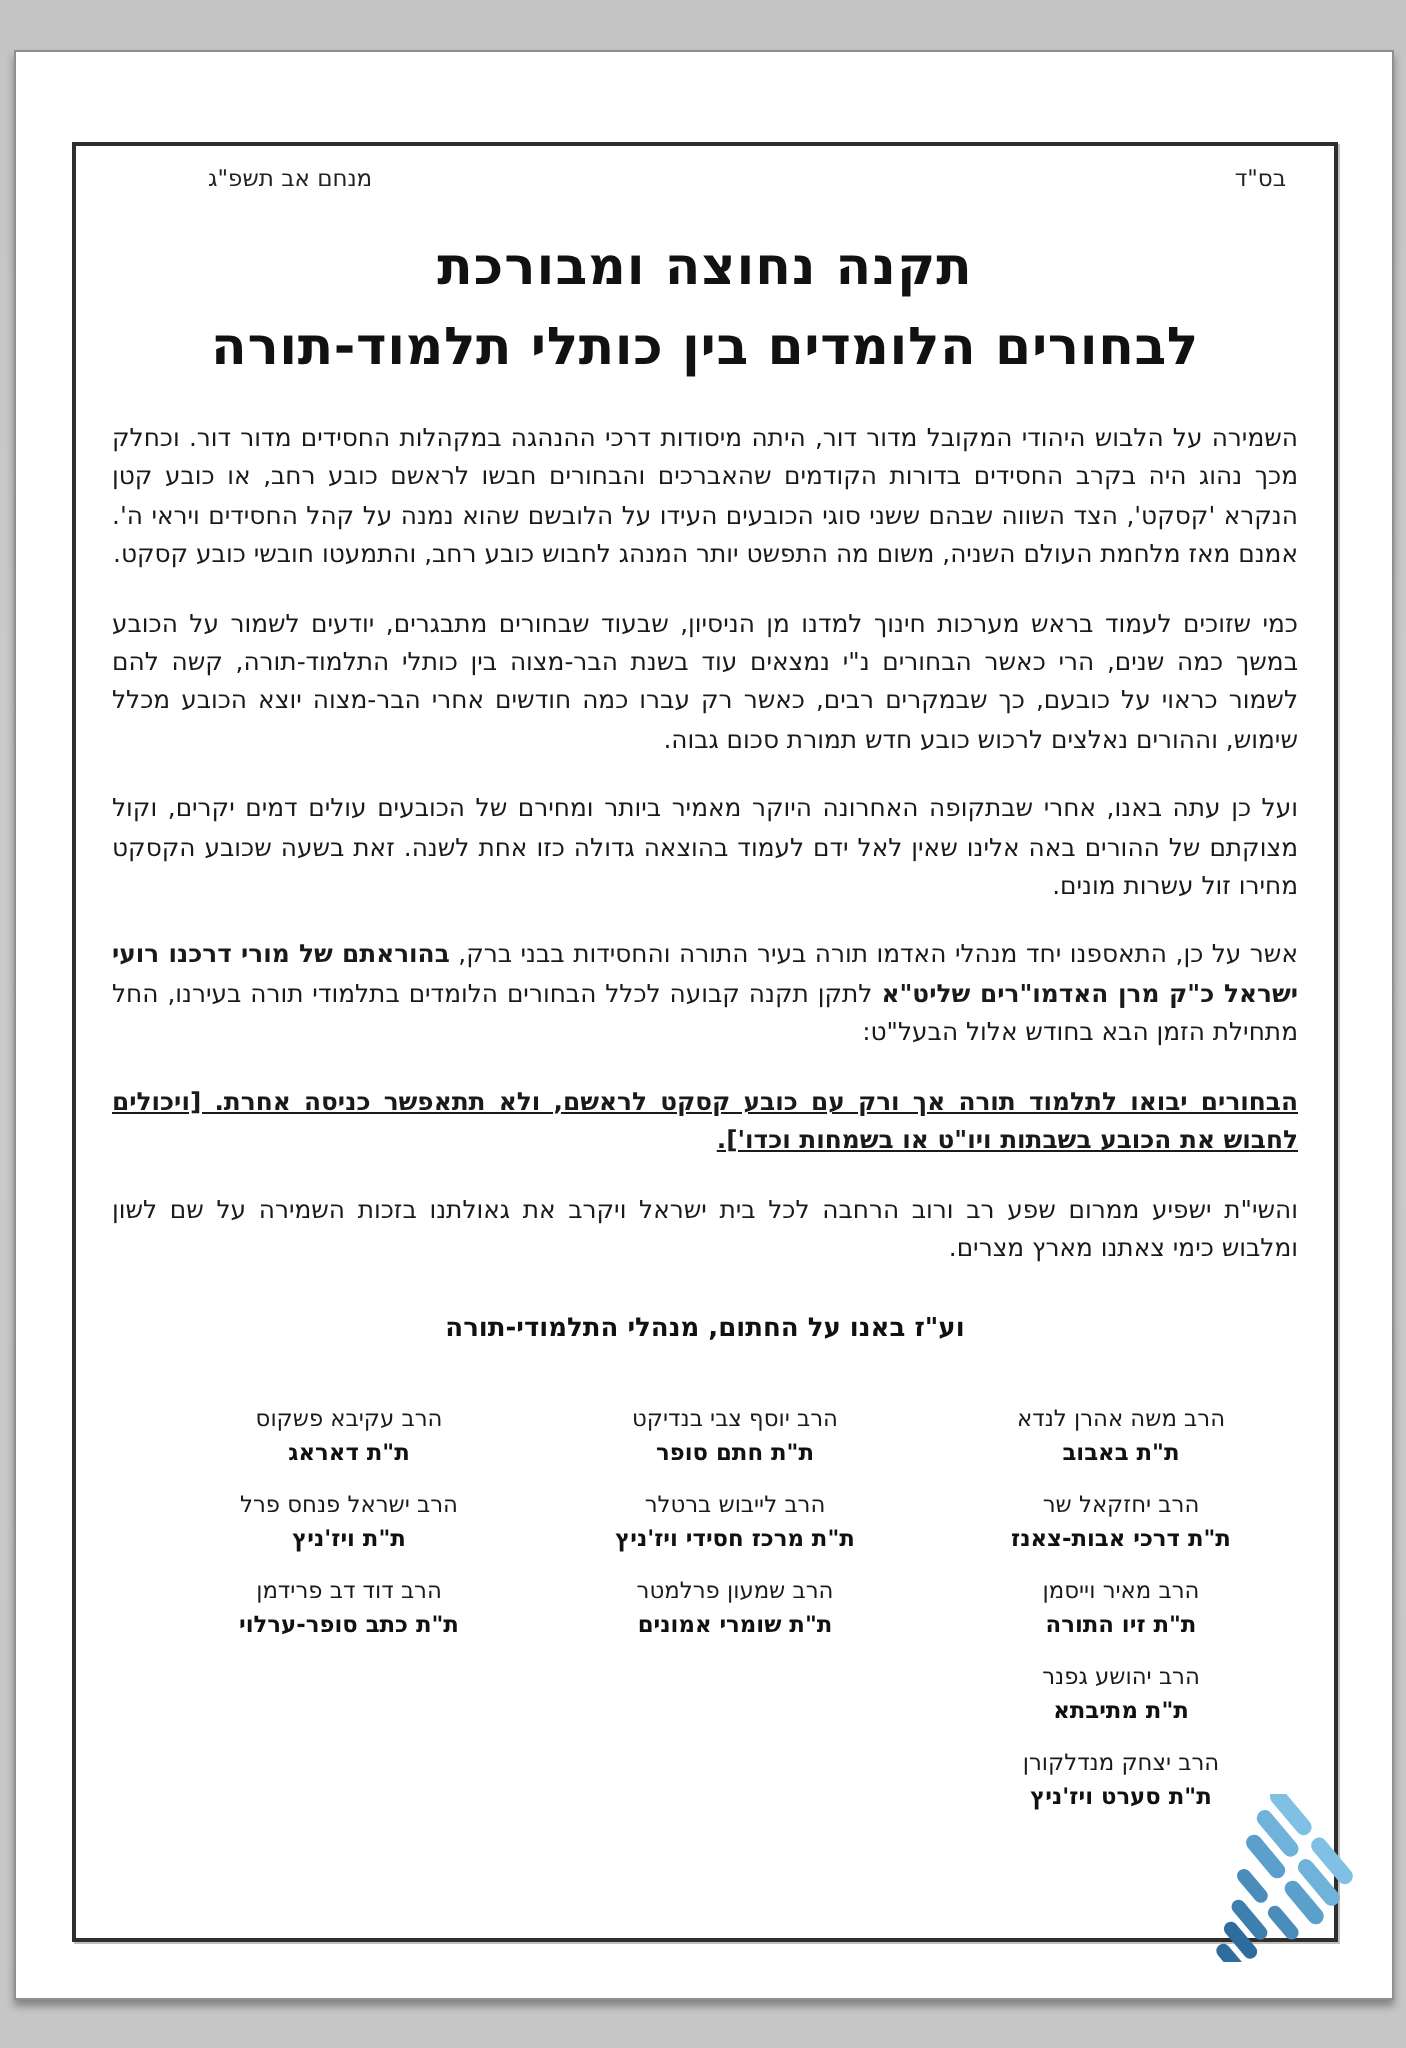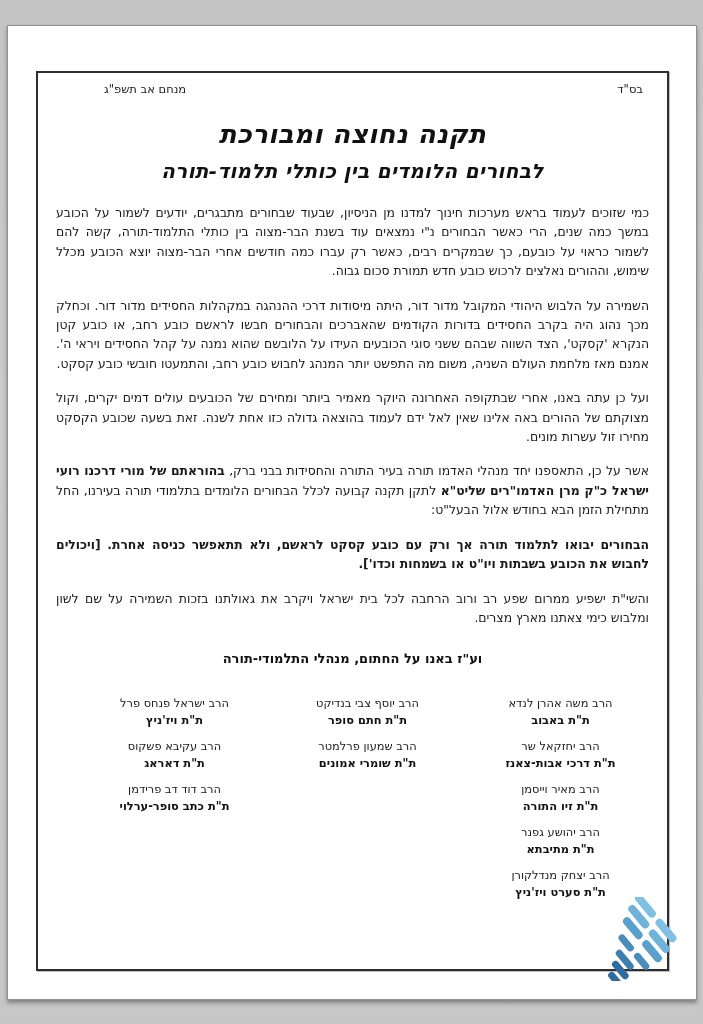--- a/index.html
+++ b/index.html
@@ -14,31 +14,31 @@
     box-shadow:0 3px 4px rgba(0,0,0,.35);
   }
   .frame{
     position:absolute;left:28px;top:45px;width:633px;height:900px;
     border:2.5px solid #2e2e2e;box-sizing:border-box;
     box-shadow:1px 1px 0 rgba(0,0,0,.25);
     direction:rtl;
   }
   .hdr-bsd{position:absolute;top:9px;right:24px;font-size:11.5px;color:#222;}
   .hdr-date{position:absolute;top:9px;left:66px;font-size:11.5px;color:#222;}
-  .titles{margin-top:46px;text-align:center;color:#111;font-style:italic;}
+  .titles{margin-top:46px;text-align:center;color:#111;}
   .title1{font-size:26px;font-weight:bold;letter-spacing:.5px;}
-  .title2{font-size:20px;font-weight:bold;margin-top:10px;letter-spacing:.3px;}
+  .title2{font-size:26px;font-weight:bold;margin-top:10px;letter-spacing:.3px;}
   .bodytext{padding:0 18px;margin-top:20px;}
   .bodytext p{
     margin:0 0 15px 0;
     font-size:12.4px;line-height:19.4px;color:#1a1a1a;
     text-align:justify;direction:rtl;
   }
   .bold{font-weight:bold;}
-  p.allbold{font-weight:bold;}
+  p.allbold{font-weight:bold;text-decoration:underline;}
   .signoff{
     text-align:center;font-weight:bold;font-size:13px;color:#111;
     margin-top:24px;
   }
   .sigs{
     display:grid;grid-template-columns:1fr 1fr 1fr;
     direction:rtl;
     padding:0 10px 0 40px;
     margin-top:30px;
     row-gap:0;
@@ -59,22 +59,22 @@
 
     <div class="hdr-bsd">בס"ד</div>
     <div class="hdr-date">מנחם אב תשפ"ג</div>
 
     <div class="titles">
       <div class="title1">תקנה נחוצה ומבורכת</div>
       <div class="title2">לבחורים הלומדים בין כותלי תלמוד-תורה</div>
     </div>
 
     <div class="bodytext">
+      <p>השמירה על הלבוש היהודי המקובל מדור דור, היתה מיסודות דרכי ההנהגה במקהלות החסידים מדור דור. וכחלק מכך נהוג היה בקרב החסידים בדורות הקודמים שהאברכים והבחורים חבשו לראשם כובע רחב, או כובע קטן הנקרא 'קסקט', הצד השווה שבהם ששני סוגי הכובעים העידו על הלובשם שהוא נמנה על קהל החסידים ויראי ה'. אמנם מאז מלחמת העולם השניה, משום מה התפשט יותר המנהג לחבוש כובע רחב, והתמעטו חובשי כובע קסקט.</p>
       <p>כמי שזוכים לעמוד בראש מערכות חינוך למדנו מן הניסיון, שבעוד שבחורים מתבגרים, יודעים לשמור על הכובע במשך כמה שנים, הרי כאשר הבחורים נ"י נמצאים עוד בשנת הבר-מצוה בין כותלי התלמוד-תורה, קשה להם לשמור כראוי על כובעם, כך שבמקרים רבים, כאשר רק עברו כמה חודשים אחרי הבר-מצוה יוצא הכובע מכלל שימוש, וההורים נאלצים לרכוש כובע חדש תמורת סכום גבוה.</p>
-      <p>השמירה על הלבוש היהודי המקובל מדור דור, היתה מיסודות דרכי ההנהגה במקהלות החסידים מדור דור. וכחלק מכך נהוג היה בקרב החסידים בדורות הקודמים שהאברכים והבחורים חבשו לראשם כובע רחב, או כובע קטן הנקרא 'קסקט', הצד השווה שבהם ששני סוגי הכובעים העידו על הלובשם שהוא נמנה על קהל החסידים ויראי ה'. אמנם מאז מלחמת העולם השניה, משום מה התפשט יותר המנהג לחבוש כובע רחב, והתמעטו חובשי כובע קסקט.</p>
       <p>ועל כן עתה באנו, אחרי שבתקופה האחרונה היוקר מאמיר ביותר ומחירם של הכובעים עולים דמים יקרים, וקול מצוקתם של ההורים באה אלינו שאין לאל ידם לעמוד בהוצאה גדולה כזו אחת לשנה. זאת בשעה שכובע הקסקט מחירו זול עשרות מונים.</p>
       <p><span>אשר על כן, התאספנו יחד מנהלי האדמו תורה בעיר התורה והחסידות בבני ברק, </span><span class="bold">בהוראתם של מורי דרכנו רועי ישראל כ"ק מרן האדמו"רים שליט"א</span><span> לתקן תקנה קבועה לכלל הבחורים הלומדים בתלמודי תורה בעירנו, החל מתחילת הזמן הבא בחודש אלול הבעל"ט:</span></p>
       <p class="allbold">הבחורים יבואו לתלמוד תורה אך ורק עם כובע קסקט לראשם, ולא תתאפשר כניסה אחרת. [ויכולים לחבוש את הכובע בשבתות ויו"ט או בשמחות וכדו'].</p>
       <p>והשי"ת ישפיע ממרום שפע רב ורוב הרחבה לכל בית ישראל ויקרב את גאולתנו בזכות השמירה על שם לשון ומלבוש כימי צאתנו מארץ מצרים.</p>
     </div>
 
     <div class="signoff">וע"ז באנו על החתום, מנהלי התלמודי-תורה</div>
 
     <div class="sigs">
 
@@ -100,33 +100,37 @@
           <div class="sig-school">ת"ת סערט ויז'ניץ</div>
         </div>
       </div>
 
       <div class="sig-col">
         <div class="sig">
           <div class="sig-name">הרב יוסף צבי בנדיקט</div>
           <div class="sig-school">ת"ת חתם סופר</div>
         </div>
         <div class="sig">
+          <div class="sig-name">הרב לייבוש ברטלר</div>
+          <div class="sig-school">ת"ת מרכז חסידי ויז'ניץ</div>
+        </div>
+        <div class="sig">
           <div class="sig-name">הרב שמעון פרלמטר</div>
           <div class="sig-school">ת"ת שומרי אמונים</div>
         </div>
       </div>
 
       <div class="sig-col">
         <div class="sig">
+          <div class="sig-name">הרב עקיבא פשקוס</div>
+          <div class="sig-school">ת"ת דאראג</div>
+        </div>
+        <div class="sig">
           <div class="sig-name">הרב ישראל פנחס פרל</div>
           <div class="sig-school">ת"ת ויז'ניץ</div>
-        </div>
-        <div class="sig">
-          <div class="sig-name">הרב עקיבא פשקוס</div>
-          <div class="sig-school">ת"ת דאראג</div>
         </div>
         <div class="sig">
           <div class="sig-name">הרב דוד דב פרידמן</div>
           <div class="sig-school">ת"ת כתב סופר-ערלוי</div>
         </div>
       </div>
 
     </div>
   </div>
 

